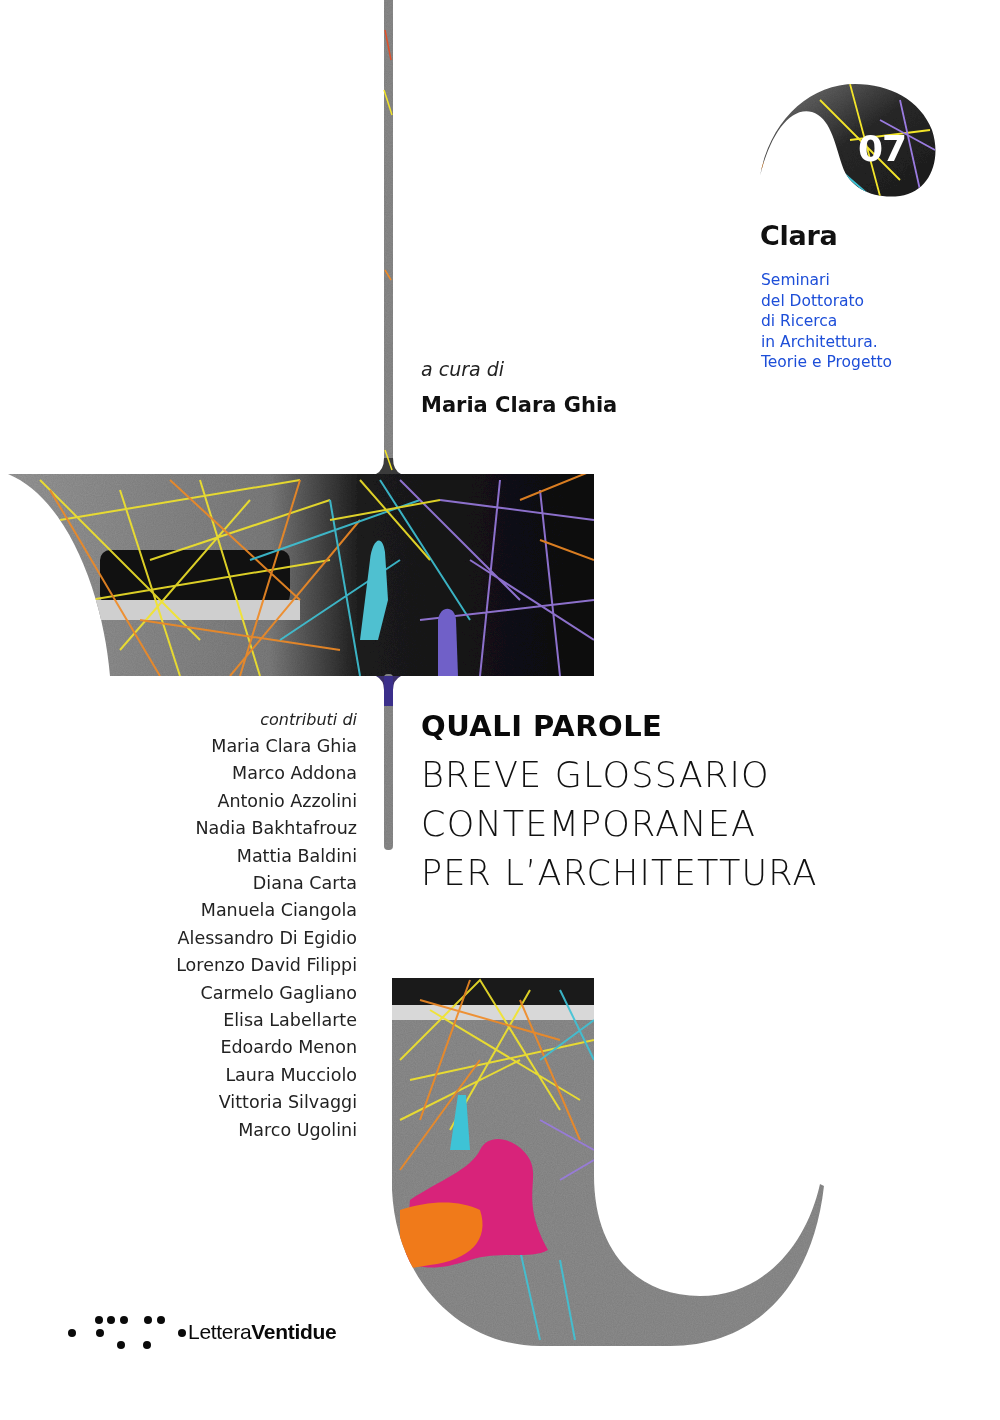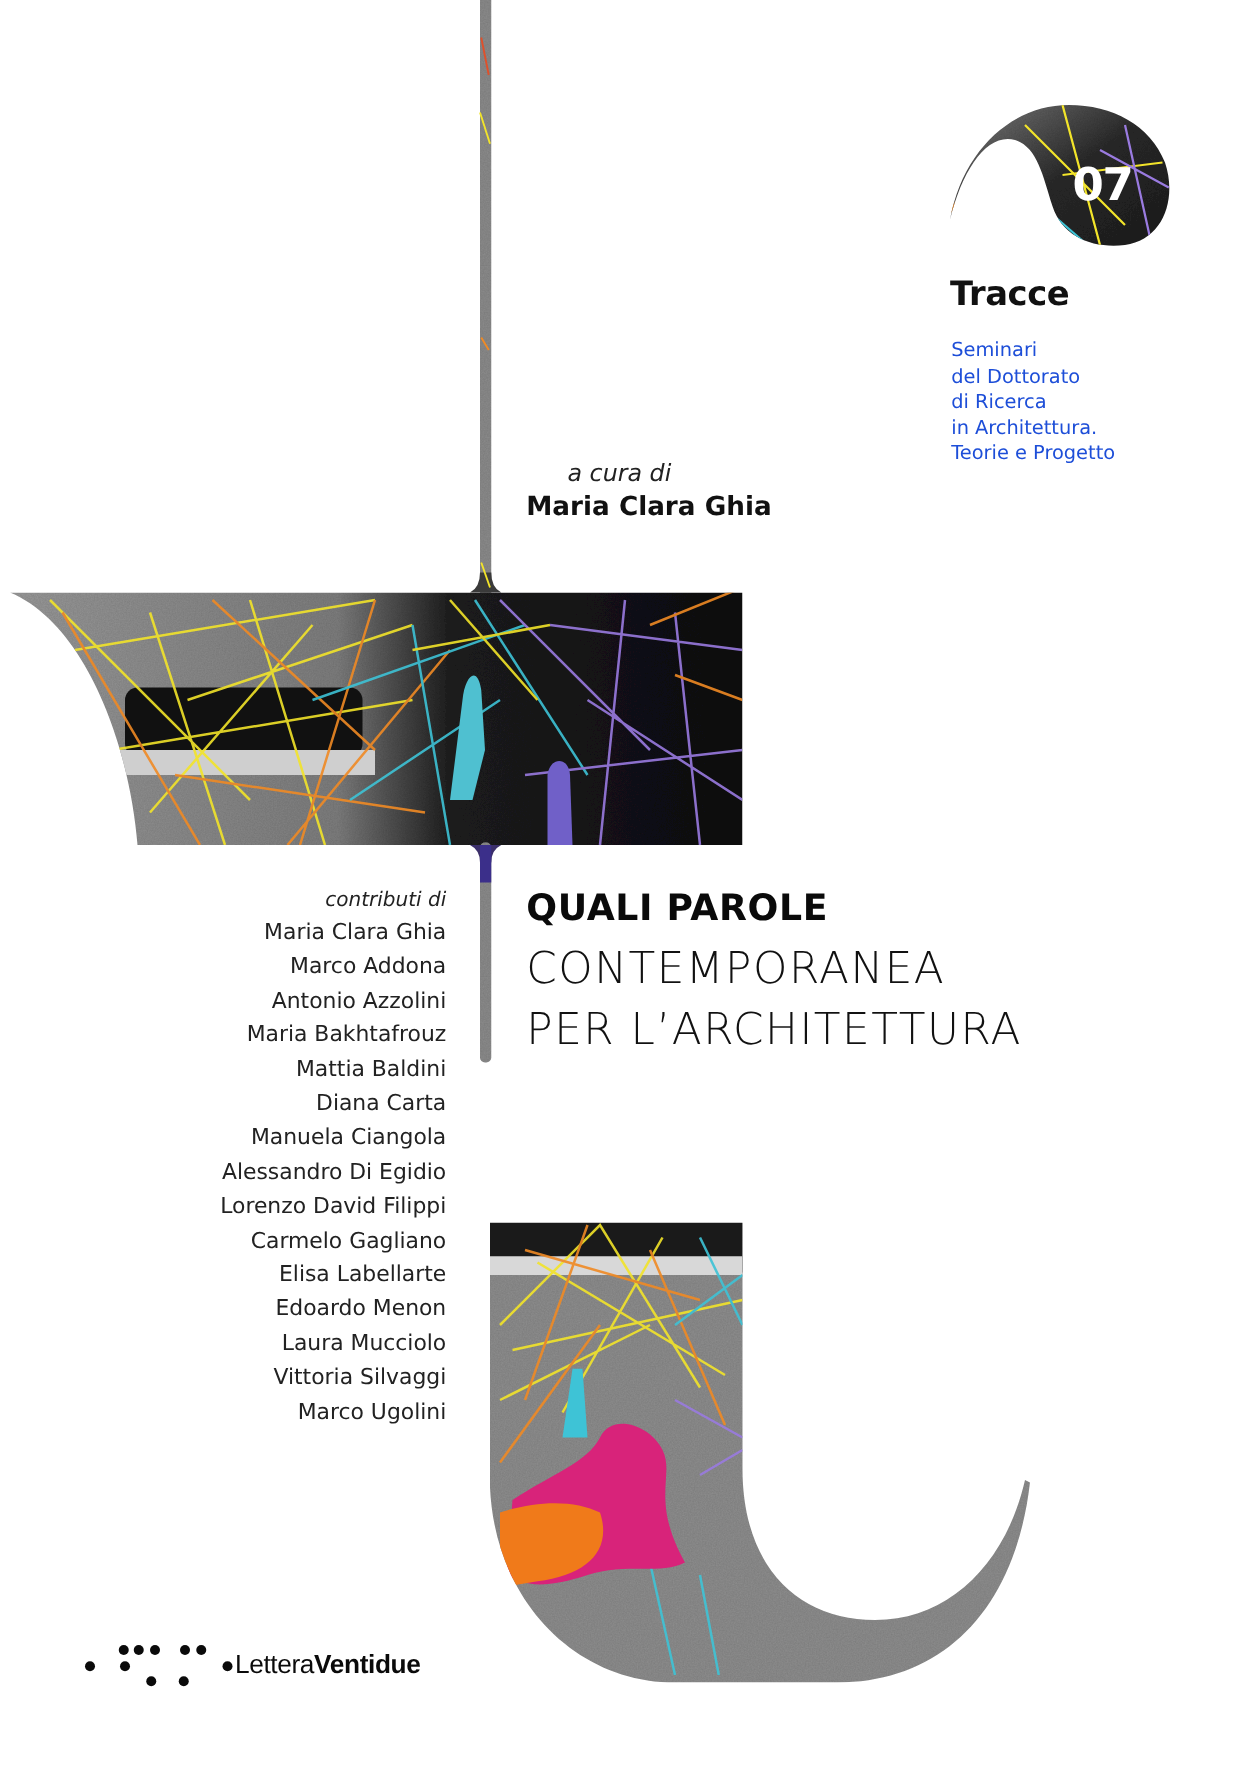--- a/index.html
+++ b/index.html
@@ -7,21 +7,21 @@
          font-family: "Liberation Sans", "DejaVu Sans", sans-serif; color: #111; }
   .art { position: absolute; left: 0; top: 0; width: 1000px; height: 1420px; }
   .txt { position: absolute; margin: 0; }
 
   .series-badge-num { position: absolute; left: 858px; top: 128px; font-size: 36px; font-weight: 700;
     color: #ffffff; letter-spacing: -1px; font-family: "DejaVu Sans", sans-serif; }
   .series-title { left: 760px; top: 220px; font-size: 27px; font-weight: 700; font-family: "DejaVu Sans", sans-serif; letter-spacing: -0.3px; }
   .series-desc { left: 761px; top: 270px; font-size: 15.5px; line-height: 20.5px; font-family: "DejaVu Sans", sans-serif; color: #1d4ed8; }
   .series-desc span { display: block; }
 
-  .editor-label { left: 421px; top: 368px; font-size: 19px; font-style: italic; font-family: "DejaVu Sans", sans-serif; font-weight: 300; color: #222; margin-left: 33px; }
+  .editor-label { left: 421px; top: 358px; font-size: 19px; font-style: italic; font-family: "DejaVu Sans", sans-serif; font-weight: 300; color: #222; }
   .editor-name { left: 421px; top: 393px; font-size: 21px; font-weight: 600; font-family: "DejaVu Sans", sans-serif; color: #111; }
 
   .contrib { right: 643px; top: 706px; text-align: right; font-family: "DejaVu Sans", sans-serif; }
   .contrib-label { font-size: 16px; font-style: italic; color: #222; line-height: 27px; }
   .contrib-list { list-style: none; padding: 0; margin: 0; }
   .contrib-list li { font-size: 17.5px; line-height: 27.4px; color: #222; white-space: nowrap; }
 
   .title-block { left: 421px; top: 702px; font-family: "DejaVu Sans", sans-serif; }
   .title-bold { font-size: 29px; font-weight: 700; line-height: 49px; letter-spacing: 0.5px; display: block; color: #0a0a0a; }
   .title-light { font-size: 35px; font-weight: 200; line-height: 49px; letter-spacing: 1.2px; display: block; color: #111;
@@ -115,45 +115,46 @@
     <g stroke-width="1.8" fill="none">
       <path d="M850,84 L880,196 M820,100 L900,180 M850,140 L930,130" stroke="#f2e42a"></path>
       <path d="M900,100 L920,190 M880,120 L935,150" stroke="#9a7be0"></path>
       <path d="M760,170 L790,120" stroke="#f08a24"></path>
       <path d="M840,170 L870,196" stroke="#3ec3d6"></path>
     </g>
   </g>
 </svg>
 
 <div class="series-badge-num">07</div>
-<h2 class="txt series-title">Tracce</h2>
+<h2 class="txt series-title">Clara</h2>
 <div class="txt series-desc">
   <span>Seminari</span>
   <span>del Dottorato</span>
   <span>di Ricerca</span>
   <span>in Architettura.</span>
   <span>Teorie e Progetto</span>
 </div>
 
 <div class="txt editor-label">a cura di</div>
 <div class="txt editor-name">Maria Clara Ghia</div>
 
 <h1 class="txt title-block" style="font-weight:normal;">
   <span class="title-bold">QUALI PAROLE</span>
+  <span class="title-light">BREVE GLOSSARIO</span>
   <span class="title-light">CONTEMPORANEA</span>
   <span class="title-light">PER L’ARCHITETTURA</span>
 </h1>
 
 <div class="txt contrib">
   <div class="contrib-label">contributi di</div>
   <ul class="contrib-list">
     <li>Maria Clara Ghia</li>
     <li>Marco Addona</li>
     <li>Antonio Azzolini</li>
-    <li>Maria Bakhtafrouz</li>
+    <li>Nadia Bakhtafrouz</li>
     <li>Mattia Baldini</li>
     <li>Diana Carta</li>
     <li>Manuela Ciangola</li>
     <li>Alessandro Di Egidio</li>
     <li>Lorenzo David Filippi</li>
     <li>Carmelo Gagliano</li>
     <li>Elisa Labellarte</li>
     <li>Edoardo Menon</li>
     <li>Laura Mucciolo</li>
     <li>Vittoria Silvaggi</li>

